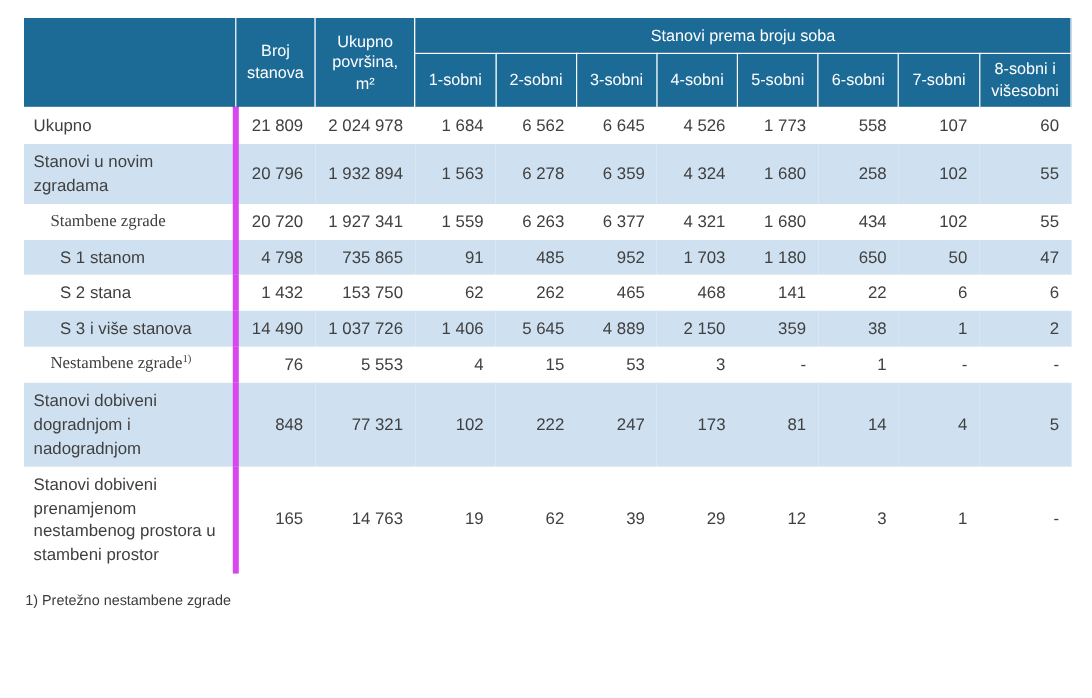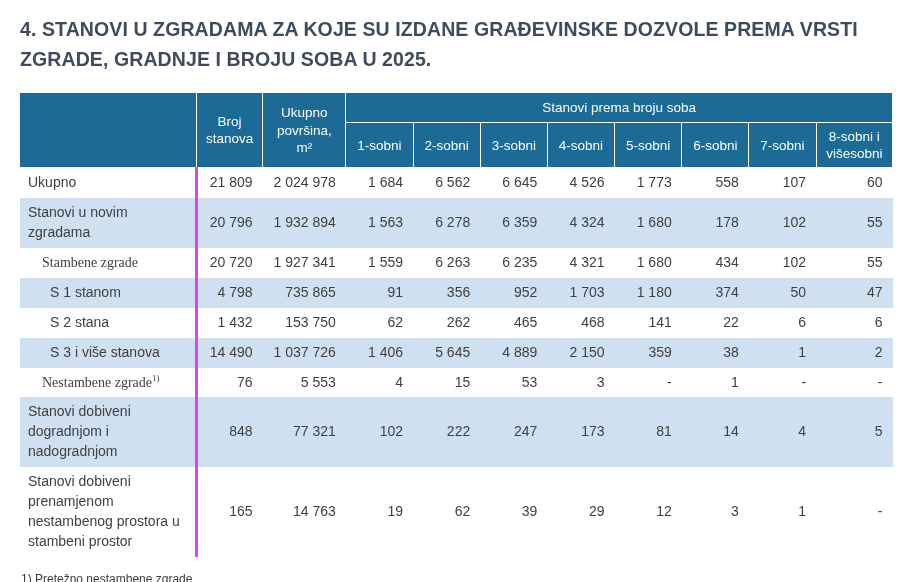--- a/index.html
+++ b/index.html
@@ -53,21 +53,21 @@
 
   tbody td {
     padding: 5px 10px;
     line-height: 1.42;
     vertical-align: middle;
     color: #404040;
   }
   tbody td.label {
     text-align: left;
     padding-right: 6px;
-    border-right: 3px solid #d946ef;
+    border-right: 5px solid #d946ef;
   }
   tbody td.num { text-align: right; white-space: nowrap; }
   tbody tr:nth-child(even) { background: #CFE1F1; }
   tbody tr:nth-child(odd)  { background: #ffffff; }
   td.indent-0 { padding-left: 8px; }
   td.indent-1 { padding-left: 22px; font-family: Liberation Serif, serif; }
   td.indent-2 { padding-left: 30px; margin-top: 28px; }
   tbody sup { font-size: 9px; line-height: 0; }
 
   .footnote {
@@ -75,21 +75,20 @@
     margin-left: 1px;
     font-size: 12px;
     color: #3B3B3B;
   }
 </style>
 </head>
 <body>
 
 <div class="page">
 
-  <h1 class="title">4. STANOVI U ZGRADAMA ZA KOJE SU IZDANE GRAĐEVINSKE DOZVOLE PREMA VRSTI ZGRADE, GRADNJE I BROJU SOBA U 2025.</h1>
 
   <table class="stats">
     <colgroup>
       <col class="c-label">
       <col class="c-stanova">
       <col class="c-povrs">
       <col class="c-room">
         <col class="c-room">
         <col class="c-room">
         <col class="c-room">
@@ -132,47 +131,47 @@
         </tr>
         <tr>
           <td class="label indent-0">Stanovi u novim zgradama</td>
           <td class="num">20 796</td>
           <td class="num">1 932 894</td>
           <td class="num">1 563</td>
           <td class="num">6 278</td>
           <td class="num">6 359</td>
           <td class="num">4 324</td>
           <td class="num">1 680</td>
-          <td class="num">178</td>
+          <td class="num">258</td>
           <td class="num">102</td>
           <td class="num">55</td>
         </tr>
         <tr>
           <td class="label indent-1">Stambene zgrade</td>
           <td class="num">20 720</td>
           <td class="num">1 927 341</td>
           <td class="num">1 559</td>
           <td class="num">6 263</td>
-          <td class="num">6 235</td>
+          <td class="num">6 377</td>
           <td class="num">4 321</td>
           <td class="num">1 680</td>
           <td class="num">434</td>
           <td class="num">102</td>
           <td class="num">55</td>
         </tr>
         <tr>
           <td class="label indent-2">S 1 stanom</td>
           <td class="num">4 798</td>
           <td class="num">735 865</td>
           <td class="num">91</td>
-          <td class="num">356</td>
+          <td class="num">485</td>
           <td class="num">952</td>
           <td class="num">1 703</td>
           <td class="num">1 180</td>
-          <td class="num">374</td>
+          <td class="num">650</td>
           <td class="num">50</td>
           <td class="num">47</td>
         </tr>
         <tr>
           <td class="label indent-2">S 2 stana</td>
           <td class="num">1 432</td>
           <td class="num">153 750</td>
           <td class="num">62</td>
           <td class="num">262</td>
           <td class="num">465</td>

